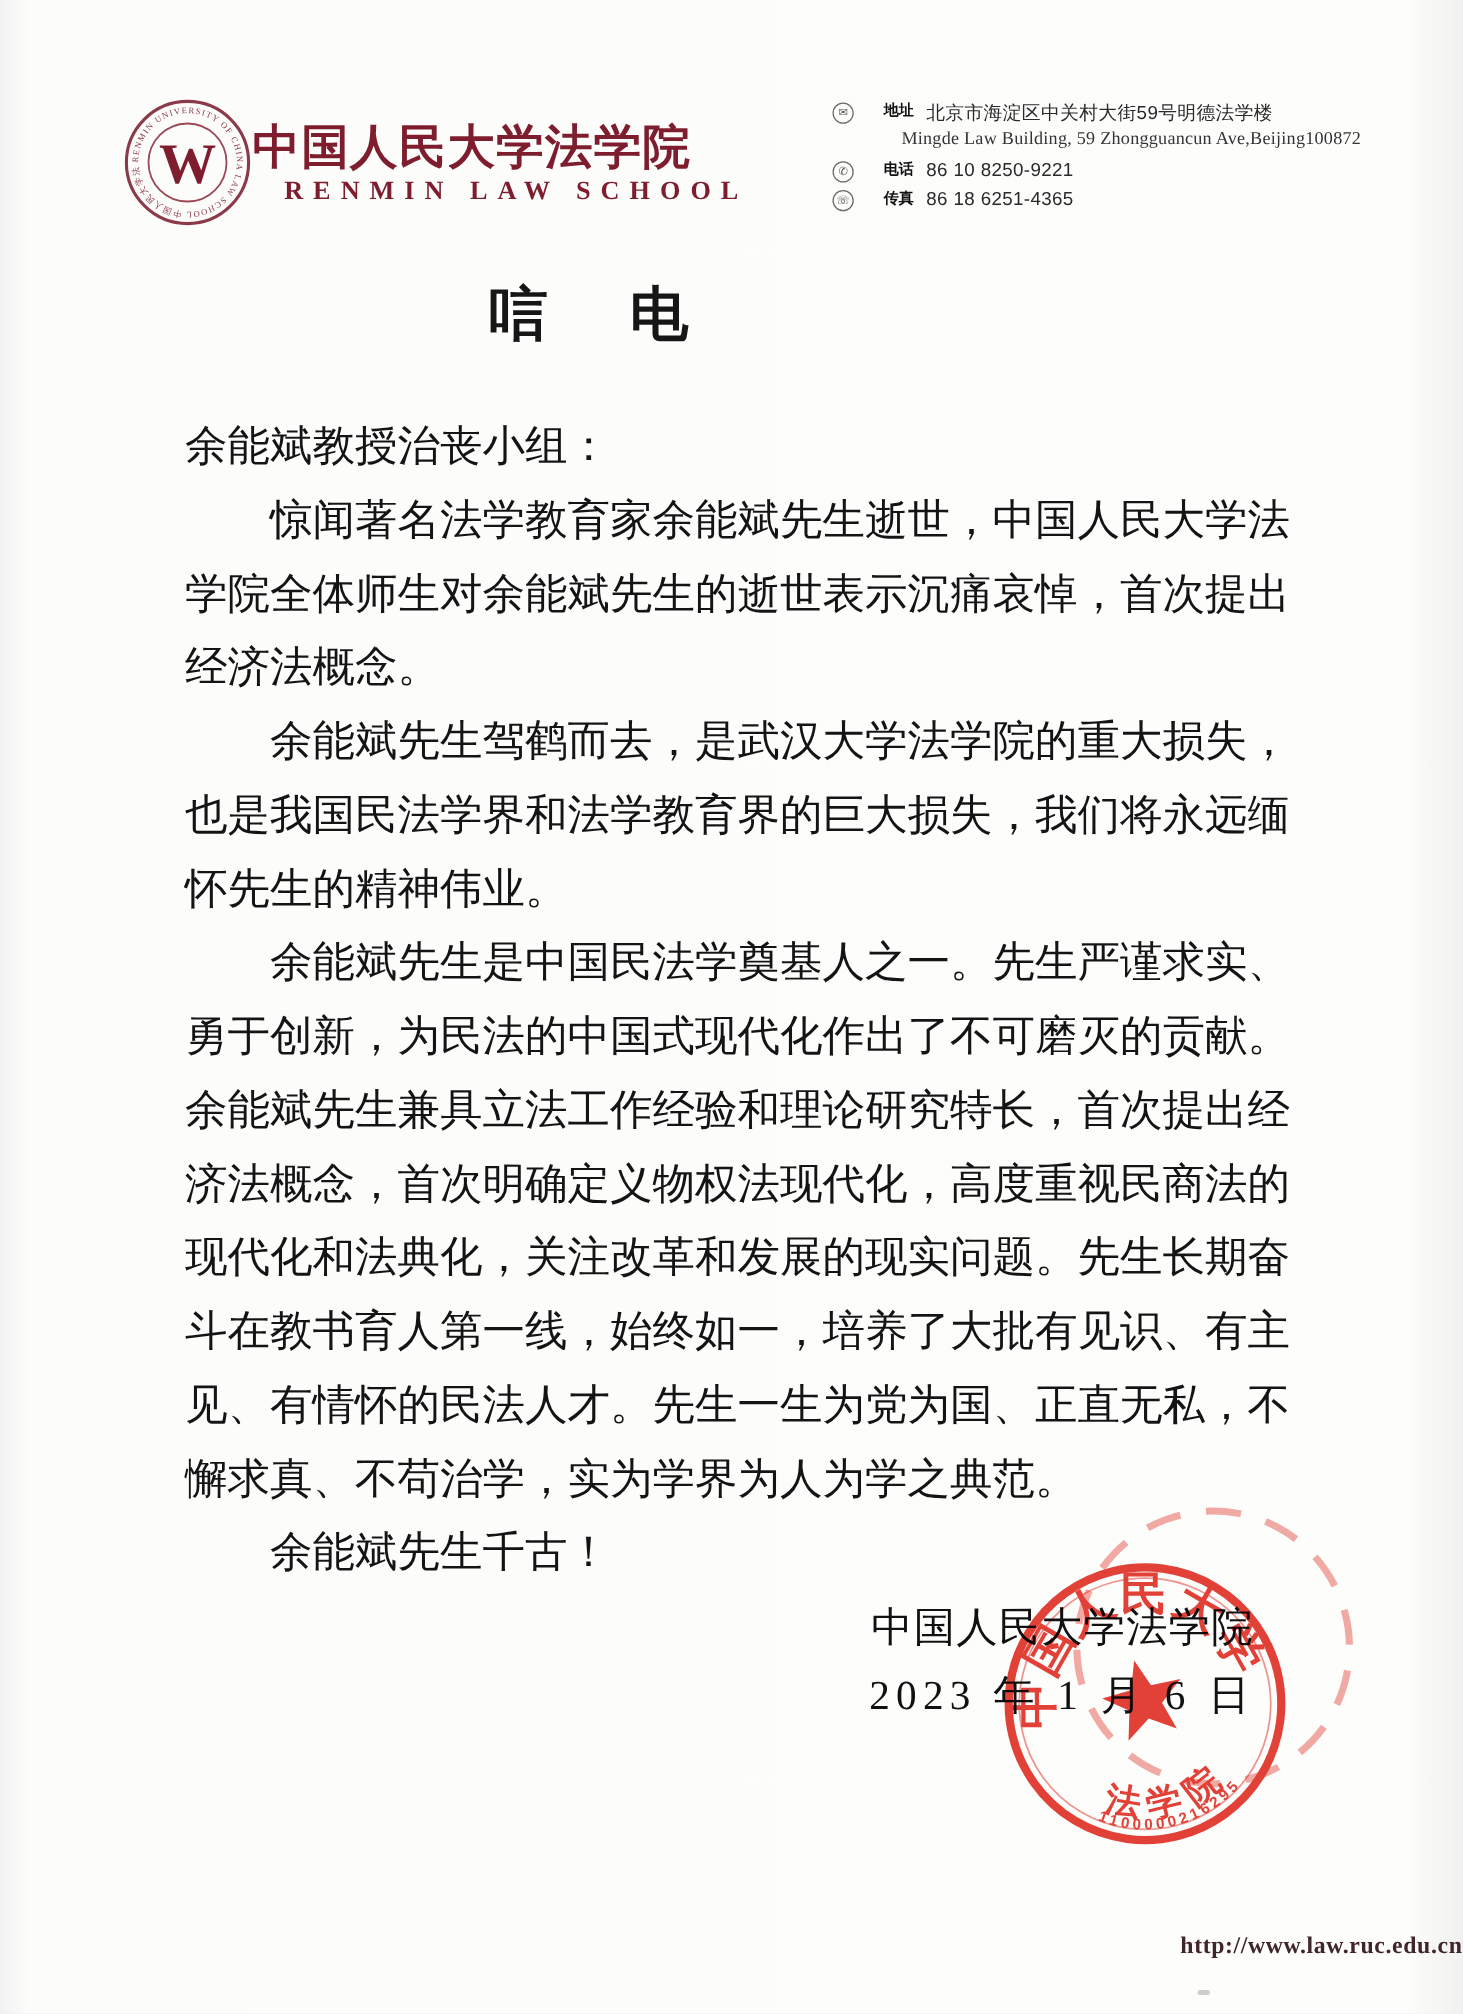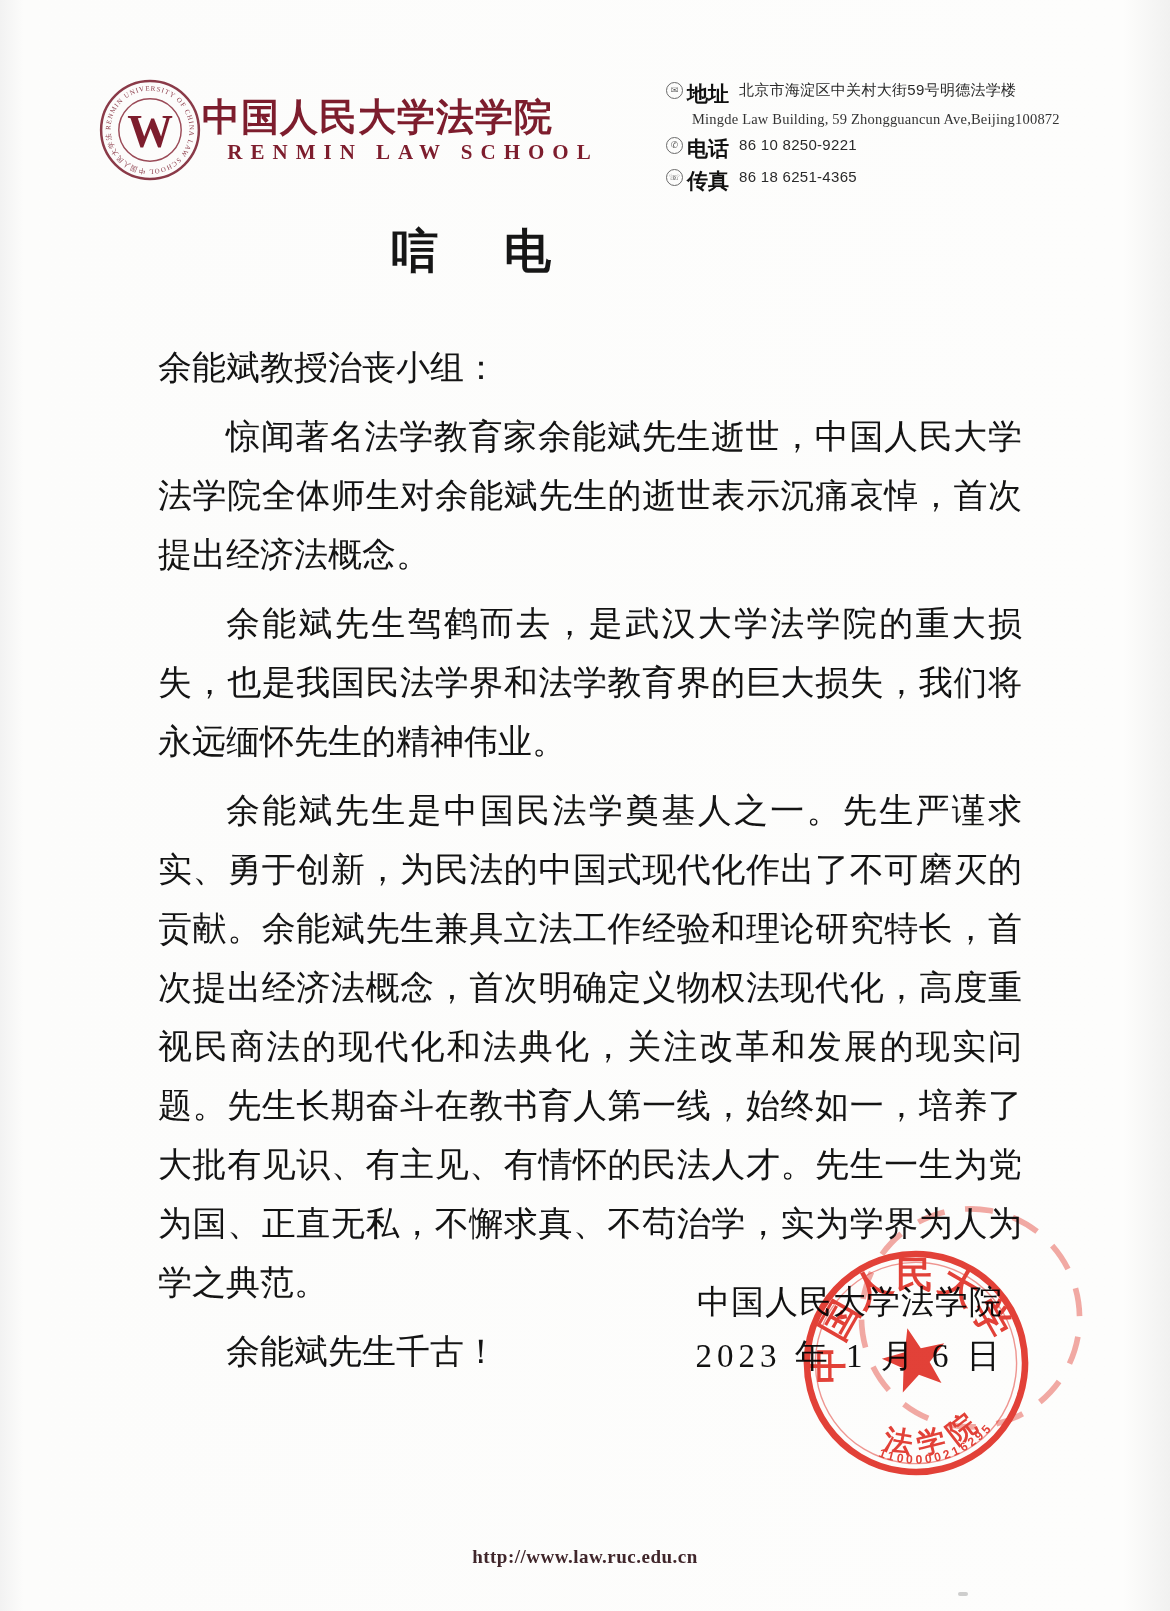--- a/index.html
+++ b/index.html
@@ -25,56 +25,56 @@
     font-size:21px;font-weight:bold;letter-spacing:8px;
     color:#7d1d2d;
     text-align:center;
   }
   .contact{position:absolute;left:666px;top:80px;width:470px;font-family:"Liberation Sans","DejaVu Sans",sans-serif;}
   .c-row{position:relative;display:flex;align-items:flex-start;margin-bottom:4px;}
   .c-icon{
     flex:0 0 auto;width:15px;height:15px;border:1px solid #6a6a6a;border-radius:50%;
     font-size:9px;line-height:15px;text-align:center;color:#555;margin-top:2px;
   }
-  .c-label{font-weight:bold;font-size:21px;margin:0 10px 0 4px;color:#111;white-space:nowrap;}
+  .c-label{font-weight:bold;font-size:12px;margin:0 10px 0 24px;color:#111;white-space:nowrap;}
   .c-value{font-size:15px;color:#2a2a2a;letter-spacing:.3px;white-space:nowrap;padding-top:1px;}
   .c-en{
-    margin:-1px 0 7px 26px;font-size:14.5px;color:#333;
-    font-family:"Liberation Serif","DejaVu Serif",serif;letter-spacing:.2px;
+    margin:-1px 0 7px 8px;font-size:14.5px;color:#333;
+    font-family:"Liberation Serif","DejaVu Serif",serif;letter-spacing:.2px;text-align:center;
   }
   
   .doc-title{
     position:absolute;left:0;top:220px;width:948px;text-align:center;
     font-size:47px;font-weight:bold;color:#161616;
     letter-spacing:6px;word-spacing:42px;
   }
   
   .letter-body{
     position:absolute;left:148px;top:328px;width:884px;
     font-size:34px;line-height:59px;color:#141414;
     text-align:justify;
   }
-  .letter-body p{margin:10px;text-indent:2em;}
+  .letter-body p{margin:0;text-indent:2em;}
   .letter-body p.salutation{text-indent:0;}
   
   .signature{
     position:absolute;left:655px;top:1280px;width:390px;text-align:center;
     font-size:33px;color:#111;
   }
   .signature .sig-org{letter-spacing:1px;}
   .signature .sig-date{margin-top:9px;letter-spacing:5px;}
   
   .seal-wrap{
     position:absolute;left:775px;top:1222px;width:282px;height:282px;
     mix-blend-mode:multiply;opacity:.93;filter:blur(.3px);
   }
   .seal-wrap svg{overflow:visible;}
   
   .footer-url{
-    position:absolute;left:0;top:1546px;width:1170px;text-align:center;
+    position:absolute;left:0;top:1546px;width:1170px;text-align:right;
     font-size:19px;font-weight:bold;color:#40262b;letter-spacing:.5px;
   }
   .scan-speck{position:absolute;left:958px;top:1592px;width:10px;height:4px;background:#b9b9b9;border-radius:2px;opacity:.7;}
 </style>
 </head>
 <body>
 
 <div class="page">
 
   <div class="logo-seal">

